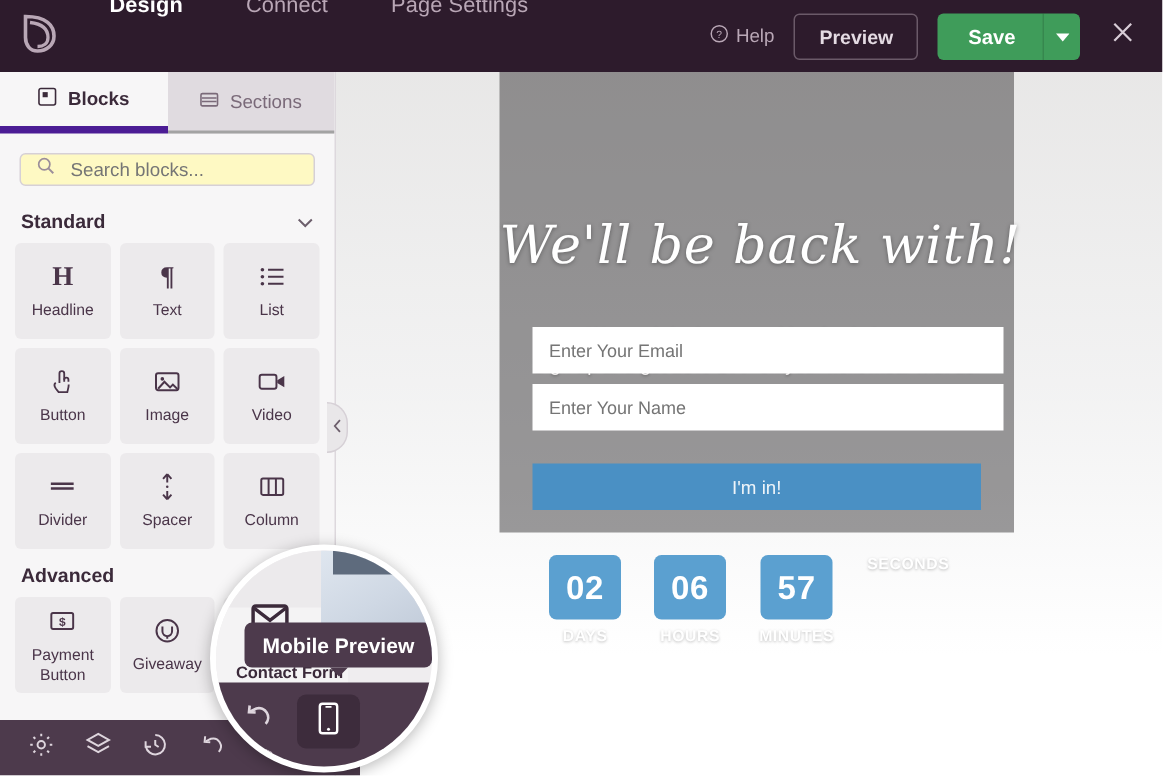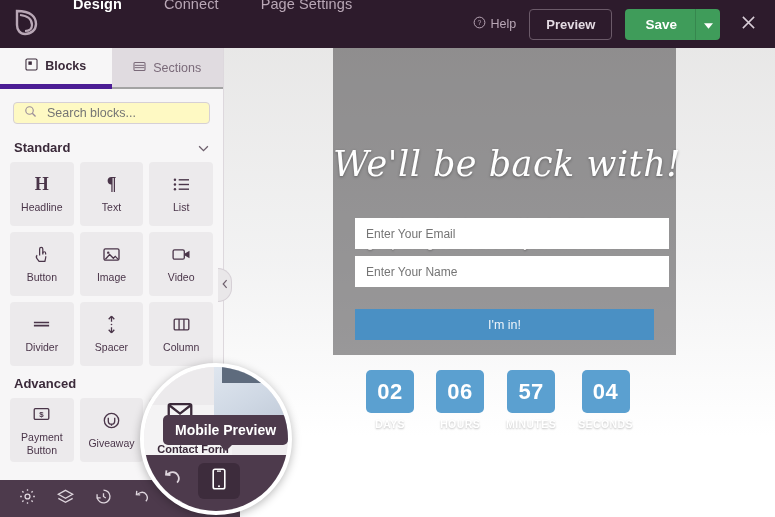--- a/index.html
+++ b/index.html
@@ -416,21 +416,20 @@
         </div>
         <div class="cd-unit">
           <div class="cd-box">06</div>
           <div class="cd-label">HOURS</div>
         </div>
         <div class="cd-unit">
           <div class="cd-box">57</div>
           <div class="cd-label">MINUTES</div>
         </div>
         <div class="cd-unit">
-          <div class="cd-box">04</div>
           <div class="cd-label">SECONDS</div>
         </div>
       </div>
     </div>
     <div id="hero-white-bottom"></div>
   </div>
 
   <div id="sidebar">
 
     <div id="panel-tabs">

